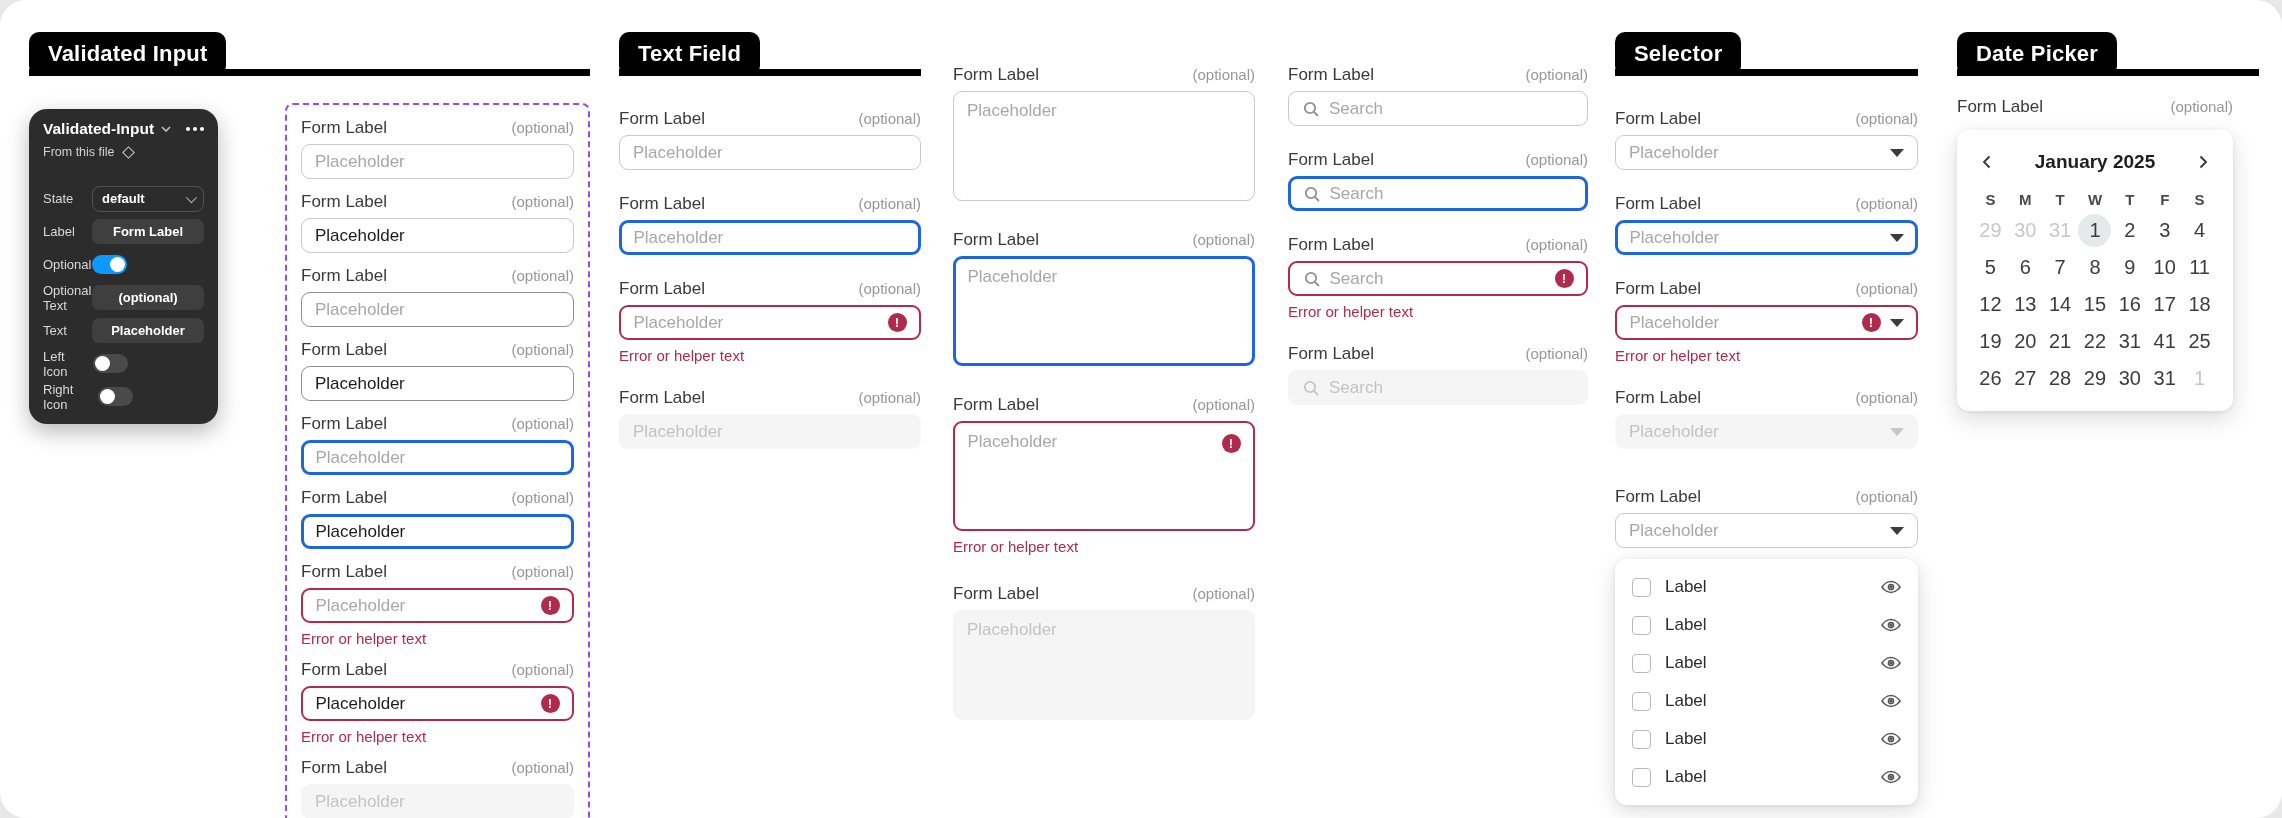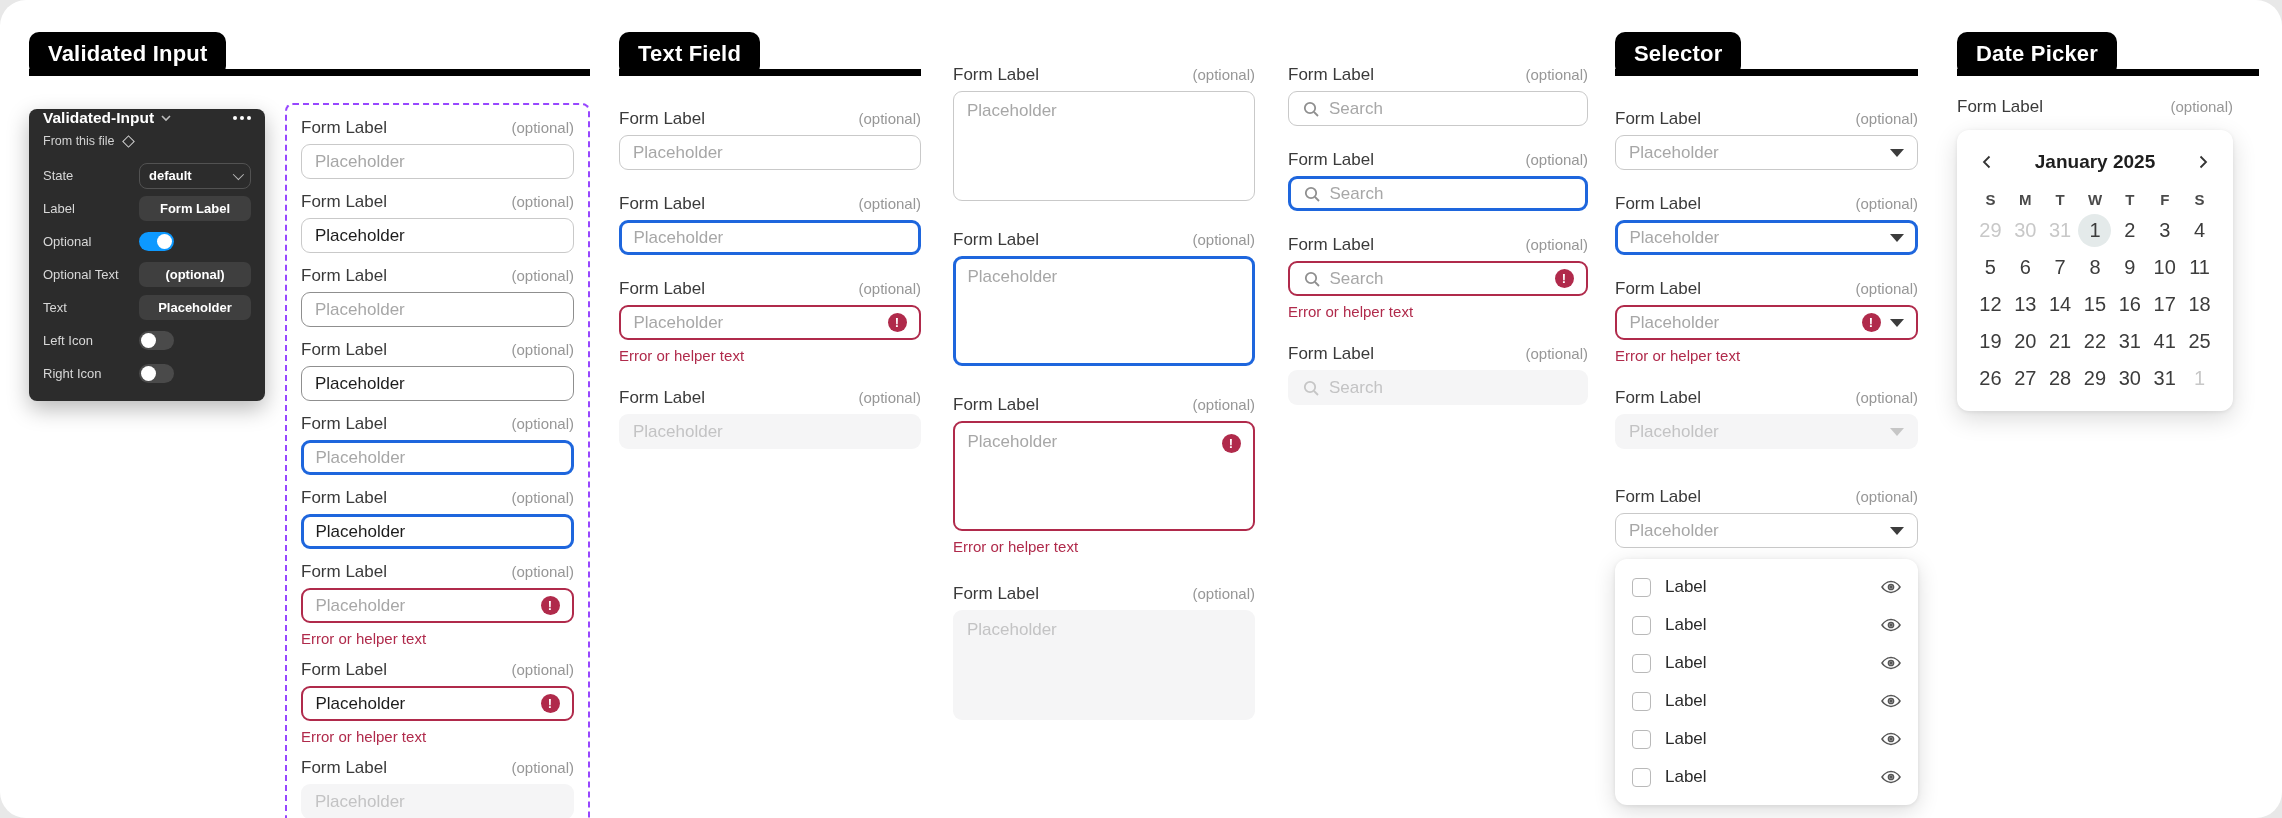--- a/index.html
+++ b/index.html
@@ -44,29 +44,29 @@
     border-top:8px solid #3c3c3c;}
   .st-dis .caret{border-top-color:#c6c6c6;}
   .sicon{flex:0 0 auto;display:flex;}
   .sicon svg{stroke:#8f8f8f;}
   .st-dis .sicon svg{stroke:#c6c6c6;}
   
   .dashed{position:absolute;left:256px;top:71px;width:305px;border:2px dashed var(--purple);border-radius:8px;
     padding:13px 14px;}
   .dashed .flist{gap:13px;}
   
-  .insp{position:absolute;left:0;top:77px;width:236px;background:#2c2c2c;border-radius:8px;
-    padding:0 14px 15px;box-shadow:0 8px 22px rgba(0,0,0,.28);}
+  .insp{position:absolute;left:0;top:77px;width:189px;background:#2c2c2c;border-radius:18px;
+    padding:11px 14px 15px;box-shadow:0 8px 22px rgba(0,0,0,.28);}
   .i-title{display:flex;align-items:center;gap:7px;}
   .i-title .t{color:#fff;font-size:15.5px;font-weight:bold;}
   .i-dots{margin-left:auto;display:flex;gap:3px;cursor:pointer;}
   .i-dots i{width:4px;height:4px;border-radius:50%;background:#fff;}
   .i-sub{margin-top:7px;display:flex;align-items:center;gap:9px;color:#d2d2d2;font-size:12.5px;}
   .dia{width:9px;height:9px;border:1.5px solid #cfcfcf;transform:rotate(45deg);}
-  .i-rows{margin-top:15px;display:flex;flex-direction:column;gap:8px;}
+  .i-rows{margin-top:27px;display:flex;flex-direction:column;gap:8px;}
   .i-row{display:flex;align-items:center;justify-content:space-between;height:25px;}
   .i-lab{font-size:13px;color:#d8d8d8;}
   .i-val{width:112px;display:flex;}
   .chip{width:112px;height:25px;background:#3f3f3f;border-radius:7px;display:flex;align-items:center;
     justify-content:center;color:#fff;font-size:13px;font-weight:600;}
   .psel{width:112px;height:26px;border:1px solid #525252;border-radius:8px;display:flex;align-items:center;
     justify-content:space-between;padding:0 9px;color:#fff;font-size:13px;font-weight:600;cursor:pointer;}
   .chev{width:8px;height:8px;border-right:1.5px solid #b9b9b9;border-bottom:1.5px solid #b9b9b9;
     transform:rotate(45deg) translateY(-2px);}
   .tgl{position:relative;width:35px;height:19px;border-radius:10px;background:#4a4a4a;cursor:pointer;}

